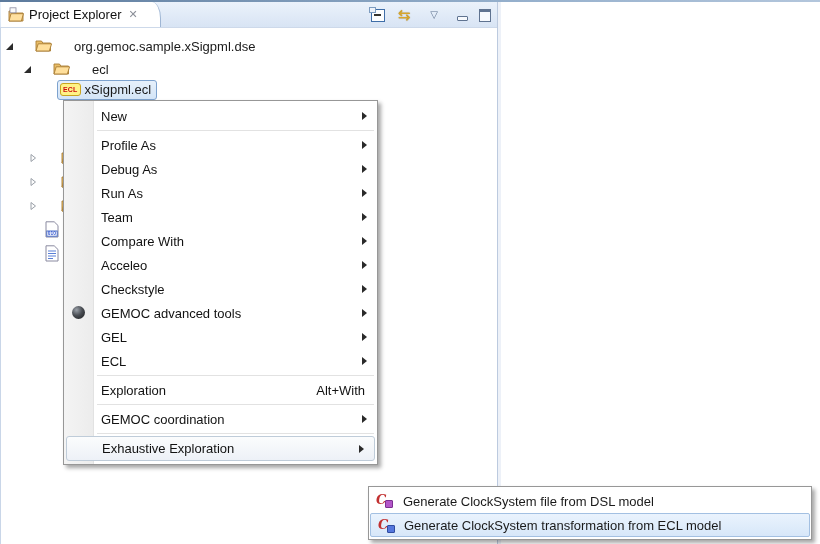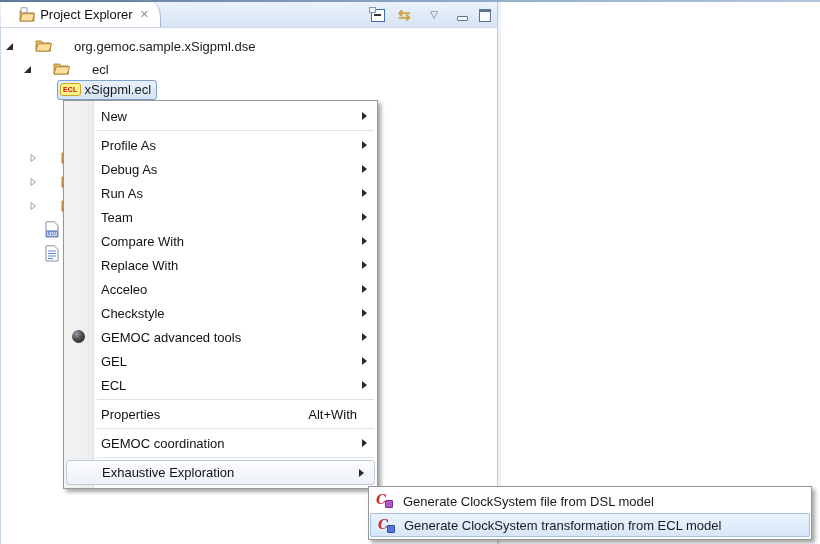--- a/index.html
+++ b/index.html
@@ -13,21 +13,21 @@
              background:linear-gradient(to right,#5c7a9c,#93aecb 60%,#b3c6dc); }
   .leftline { position:absolute; left:0; top:2px; bottom:0; width:1px; background:#c9d6e8; }
   .view-header { position:absolute; left:0; top:2px; width:497px; height:25px;
                  background:linear-gradient(to bottom,#ebf2fb,#d8e4f4);
                  border-bottom:1px solid #cdd9ea; }
   .vdivider  { position:absolute; left:497px; top:2px; bottom:0; width:1px; background:#bccadf; }
   .vdivider2 { position:absolute; left:498px; top:2px; bottom:0; width:3px; background:#edf1f8; }
 
   .tab { position:absolute; left:1px; top:0; height:25px; width:152px; background:#ffffff;
          border-right:1px solid #9fb6d4; border-top-right-radius:9px 16px;
-         display:flex; align-items:center; padding-left:7px;justify-content:center; }
+         display:flex; align-items:center; padding-left:7px; }
   .tab-label { margin-left:5px; color:#111; }
   .tab-close { margin-left:7px; color:#8b8f98; font-size:11px; font-weight:bold;
                font-family:"DejaVu Sans",sans-serif; cursor:default; }
 
   .toolbar { position:absolute; left:368px; top:4px; height:18px; display:flex; align-items:center; }
   .tbtn { display:flex; align-items:center; justify-content:center; width:20px; height:18px; }
   .ico-collapse { position:relative; width:12px; height:11px; background:#fdfeff; border:1px solid #3f6ea8; }
   .ico-collapse::before { content:""; position:absolute; left:2px; top:4px; width:7px; height:2px; background:#35342f; }
   .ico-collapse::after  { content:""; position:absolute; left:-3px; top:-3px; width:5px; height:4px;
                           border:1px solid #7d9cc0; background:#eef3fa; }
@@ -47,21 +47,21 @@
                color:#cc1111; font-size:7px; font-weight:bold; line-height:9px; padding:1px 2px;
                letter-spacing:.2px; }
 
   
   .menu { position:absolute; left:63px; top:100px; width:313px; background:#ffffff;
           border:1px solid #979797; box-shadow:3px 3px 4px rgba(0,0,0,.35);
           padding:3px 0; z-index:10; }
   .menu .gutter { position:absolute; left:0; top:0; bottom:0; width:29px;
                   background:linear-gradient(to right,#f4f4f4,#ececec); border-right:1px solid #e2e2e2; }
   .mi { position:relative; height:24px; display:flex; align-items:center; padding-left:37px;
-        padding-right:8px; cursor:default; }
+        padding-right:0; cursor:default; }
   .mi .lbl { color:#121212; }
   .mi .shortcut { margin-left:auto; padding-right:12px; color:#121212; }
   .sub-arrow { position:absolute; right:10px; top:50%; margin-top:-4px; width:0; height:0;
                border-top:4px solid transparent; border-bottom:4px solid transparent;
                border-left:5px solid #2a2a2a; }
   .msep { height:1px; background:#e2e2e2; margin:2px 3px 2px 33px; }
   .mi.hl { box-sizing:border-box; height:25px; margin:0 2px; padding-left:35px;
            border:1px solid #bfccd9; border-radius:3px;
            background:linear-gradient(to bottom,#fbfcfd,#edf1f7); }
   .gutter-icon { position:absolute; left:8px; top:50%; margin-top:-7px; }
@@ -238,24 +238,20 @@
     </div>
     <div class="mi">
       <span class="lbl">Team</span>
       <span class="sub-arrow"></span>
     </div>
     <div class="mi">
       <span class="lbl">Compare With</span>
       <span class="sub-arrow"></span>
     </div>
     <div class="mi">
-      <span class="lbl">Replace With</span>
-      <span class="sub-arrow"></span>
-    </div>
-    <div class="mi">
       <span class="lbl">Acceleo</span>
       <span class="sub-arrow"></span>
     </div>
     <div class="mi">
       <span class="lbl">Checkstyle</span>
       <span class="sub-arrow"></span>
     </div>
     <div class="mi">
       <span class="gutter-icon">
           <span class="gemoc-dot"></span>
@@ -267,21 +263,21 @@
       <span class="lbl">GEL</span>
       <span class="sub-arrow"></span>
     </div>
     <div class="mi">
       <span class="lbl">ECL</span>
       <span class="sub-arrow"></span>
     </div>
     <div class="msep"></div>
 
     <div class="mi">
-      <span class="lbl">Properties</span>
+      <span class="lbl">Exploration</span>
       <span class="shortcut">Alt+With</span>
     </div>
     <div class="msep"></div>
 
     <div class="mi">
       <span class="lbl">GEMOC coordination</span>
       <span class="sub-arrow"></span>
     </div>
     <div class="msep"></div>
 

